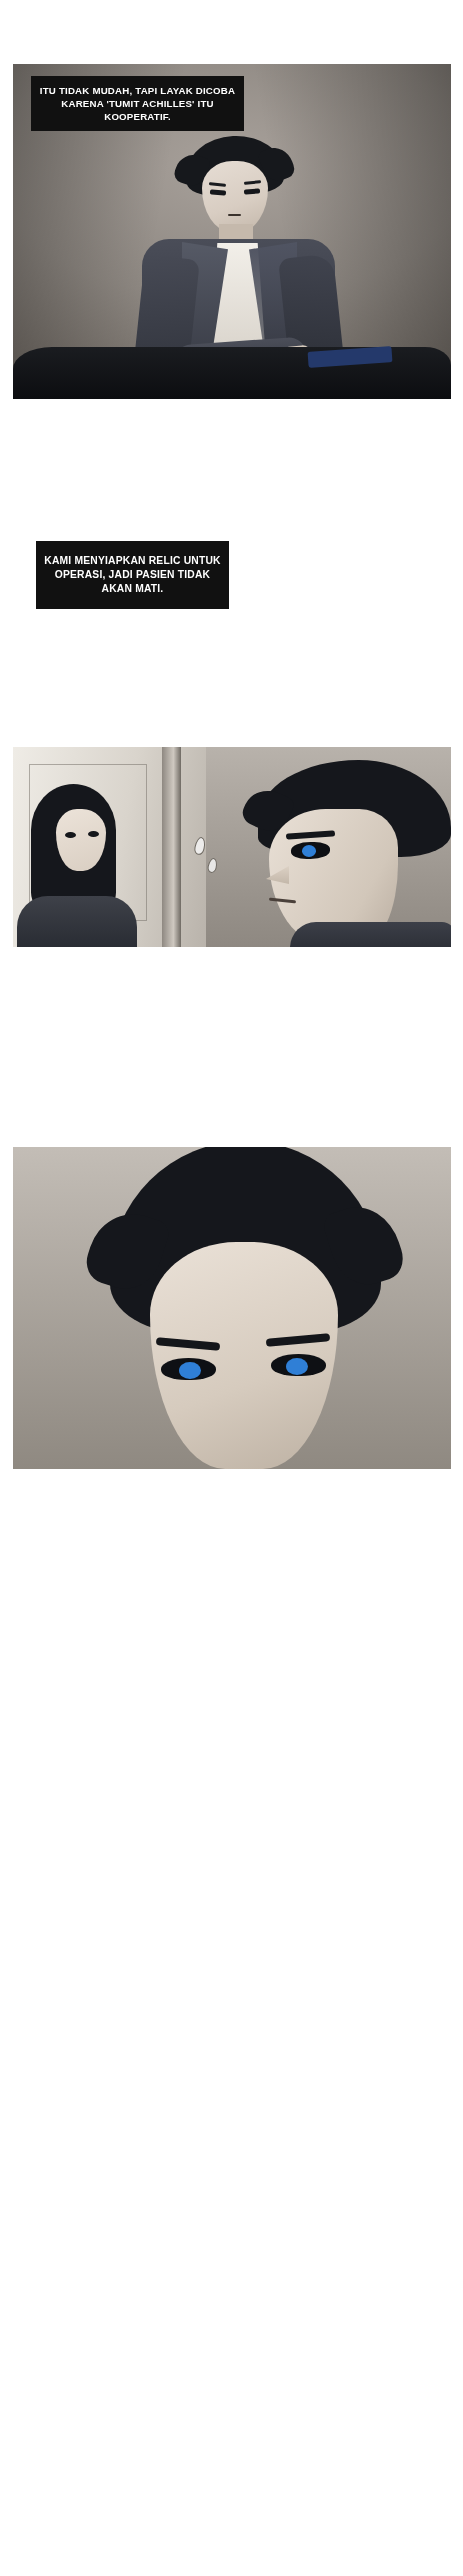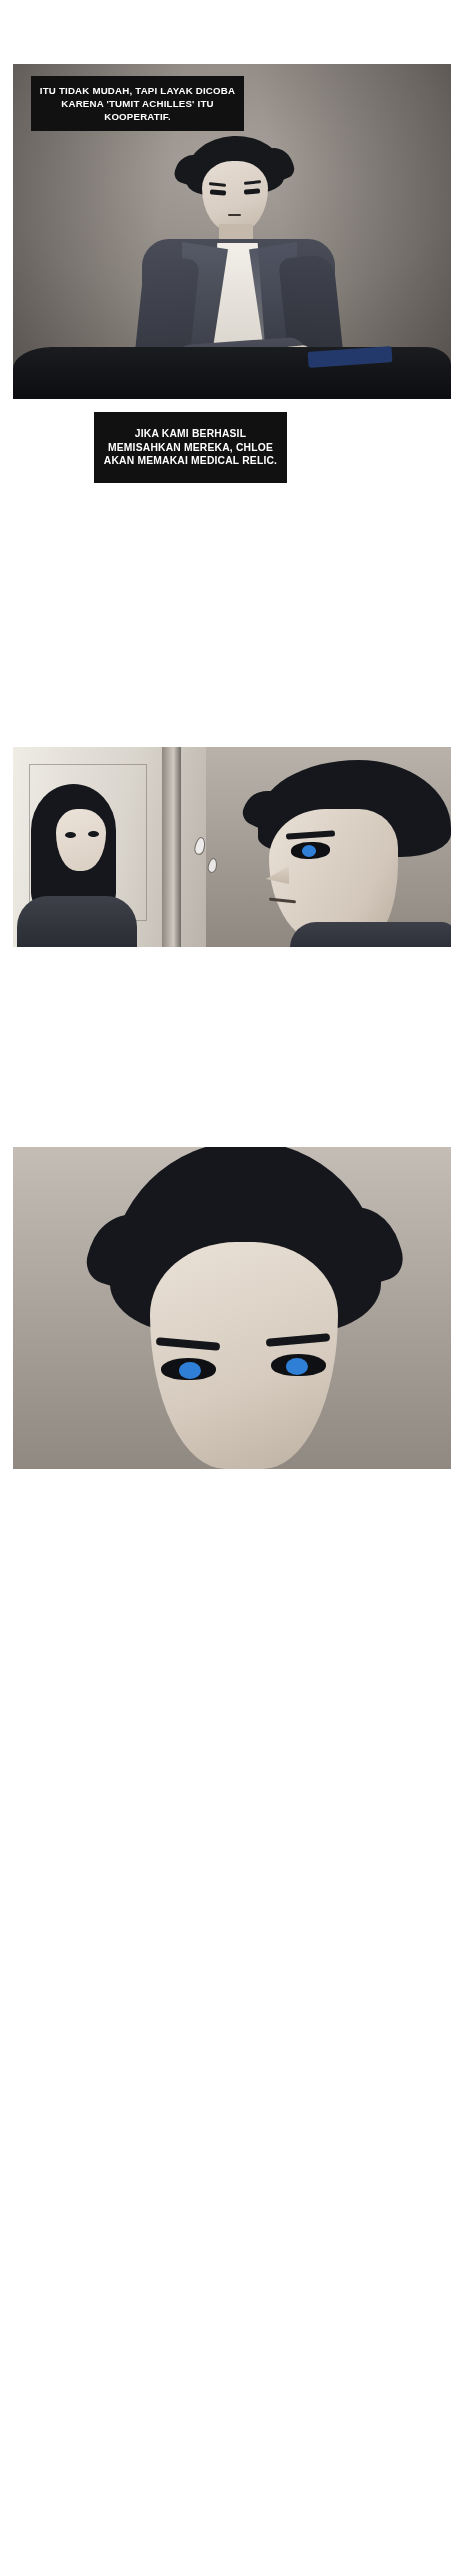--- a/index.html
+++ b/index.html
@@ -339,22 +339,22 @@
     <div class="c1-forearm2"></div>
     <div class="c1-watch"></div>
     <div class="c1-hand"></div>
     <div class="desk"></div>
     <div class="desk-blue"></div>
   </div>
 
   <div class="bubble" id="bubble1" style="left:31px; top:76px; width:213px; height:55px;">ITU TIDAK MUDAH, TAPI LAYAK DICOBA KARENA 'TUMIT ACHILLES' ITU KOOPERATIF.</div>
 
 
-  <div class="bubble" id="bubble2" style="left:94px; top:412px; width:193px; height:71px; font-size:10.3px;">JIKA KAMI BERHASIL MEMISAHKAN MEREKA, CHLOE AKAN MEMAKAI MEDICAL RELIC.</div>
-
+
+  <div class="bubble" id="bubble3" style="left:36px; top:541px; width:193px; height:68px; font-size:10.3px;">KAMI MENYIAPKAN RELIC UNTUK OPERASI, JADI PASIEN TIDAK AKAN MATI.</div>
 
   <div class="panel" id="panel2">
     <div class="p2-door"></div>
     <div class="p2-panelline"></div>
     <div class="p2-doorframe"></div>
     <div class="p2-girl-hair"></div>
     <div class="p2-girl-face"></div>
     <div class="p2-girl-eye l"></div>
     <div class="p2-girl-eye r"></div>
     <div class="p2-girl-body"></div>

